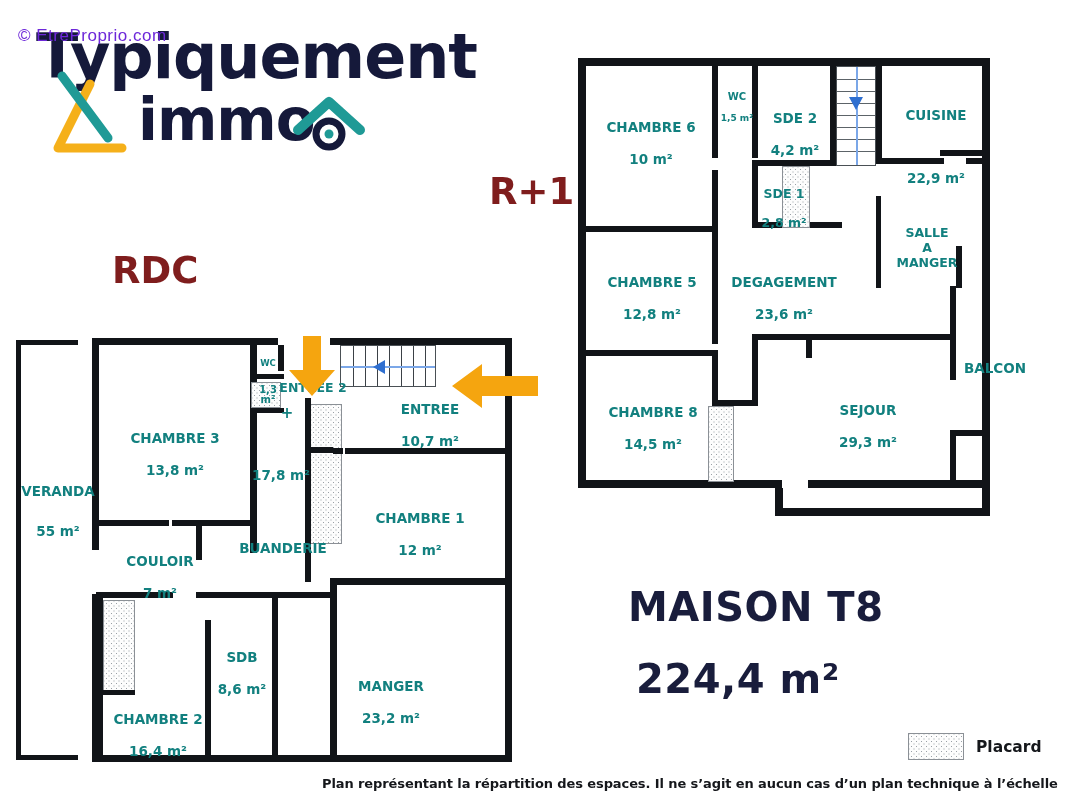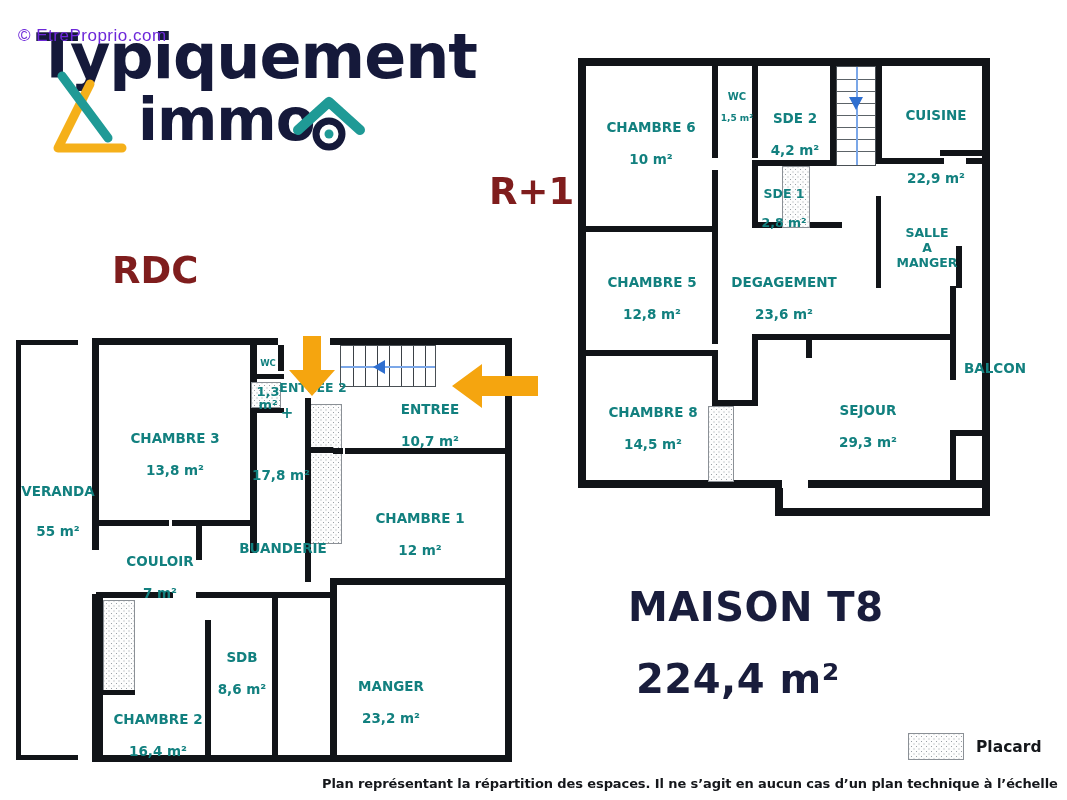--- a/index.html
+++ b/index.html
@@ -294,21 +294,21 @@
     <div class="abs rm rm-lg" style="left:16px;top:484px;width:84px;">VERANDA</div>
     <div class="abs rm rm-lg" style="left:20px;top:524px;width:76px;">55 m²</div>
 
     <div class="abs rm rm-lg" style="left:118px;top:415px;width:114px;">
       <div>CHAMBRE 3</div>
       <div>13,8 m²</div>
     </div>
 
     <div class="abs rm" style="left:254px;top:342px;width:28px;line-height:1.05;">
       <div style="font-size:8.5px;">WC</div>
-      <div style="font-size:13px;">1,3
+      <div style="font-size:10px;">1,3
 m²</div>
     </div>
 
     <div class="abs rm rm-md" style="left:277px;top:381px;width:72px;">ENTREE 2</div>
     <div class="abs rm rm-plus" style="left:279px;top:405px;width:16px;text-align:center;">+</div>
     <div class="abs rm rm-lg" style="left:252px;top:468px;width:58px;">17,8 m²</div>
 
     <div class="abs rm rm-lg" style="left:378px;top:386px;width:104px;">
       <div>ENTREE</div>
       <div>10,7 m²</div>

